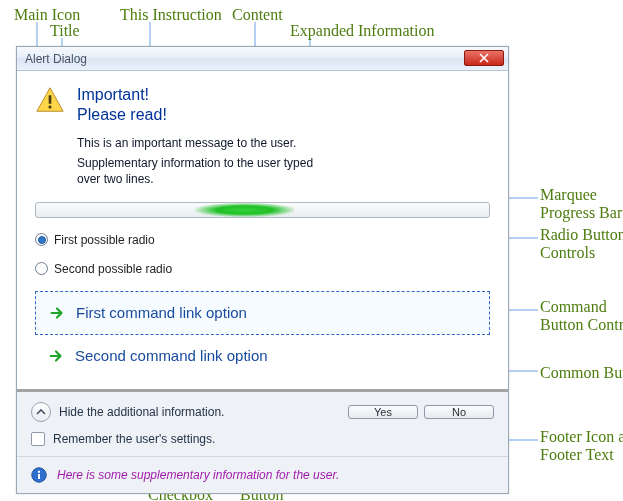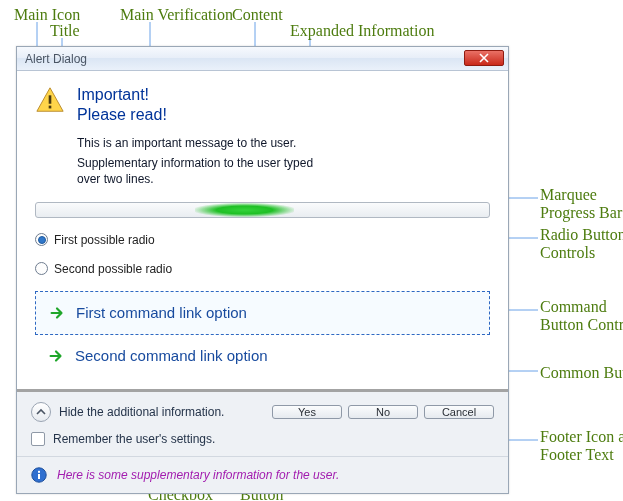--- a/index.html
+++ b/index.html
@@ -164,21 +164,21 @@
   <line x1="508" y1="440" x2="538" y2="440"></line>
 
   <line x1="175" y1="467" x2="175" y2="410"></line>
   <line x1="175" y1="410" x2="45" y2="396"></line>
   <line x1="265" y1="467" x2="265" y2="395"></line>
   <line x1="265" y1="395" x2="45" y2="375"></line>
 </svg>
 
 <div class="callout" style="left:14px;top:6px;">Main Icon</div>
 <div class="callout" style="left:50px;top:22px;">Title</div>
-<div class="callout" style="left:120px;top:6px;">Main Verification</div>
+<div class="callout" style="left:120px;top:6px;">This Instruction</div>
 <div class="callout" style="left:232px;top:6px;">Content</div>
 <div class="callout" style="left:290px;top:22px;">Expanded Information</div>
 <div class="callout" style="left:540px;top:186px;white-space:pre;">Marquee
 Progress Bar</div>
 <div class="callout" style="left:540px;top:226px;white-space:pre;">Radio Button
 Controls</div>
 <div class="callout" style="left:540px;top:298px;white-space:pre;">Command
 Button Control</div>
 <div class="callout" style="left:540px;top:364px;">Common Buttons</div>
 <div class="callout" style="left:540px;top:428px;white-space:pre;">Footer Icon and
@@ -254,21 +254,20 @@
     <div class="btnrow">
       <span class="expander">
         <svg viewBox="0 0 10 10">
             <path d="M1 7 L5 3 L9 7" stroke="#4a5564" stroke-width="1.6" fill="none"></path>
           </svg>
       </span>
       <span class="exp-label">Hide the additional information.</span>
       <div class="btns">
         <div class="wbtn">Yes</div>
         <div class="wbtn">No</div>
-        <div class="wbtn">Cancel</div>
       </div>
     </div>
     <div class="verifyrow">
       <span class="chk"></span>
       <span>Remember the user's settings.</span>
     </div>
   </div>
 
   <div class="footnote">
     <svg class="infoicon" viewBox="0 0 16 16">

